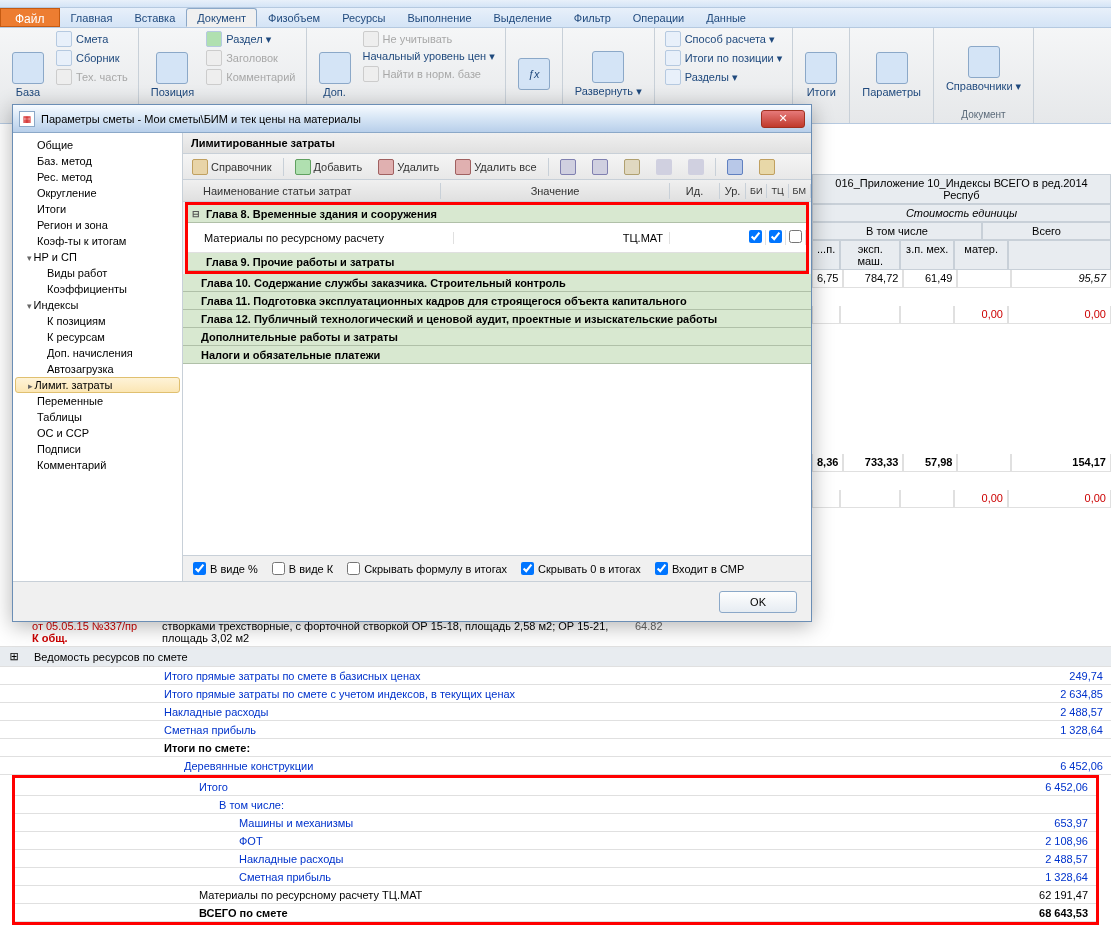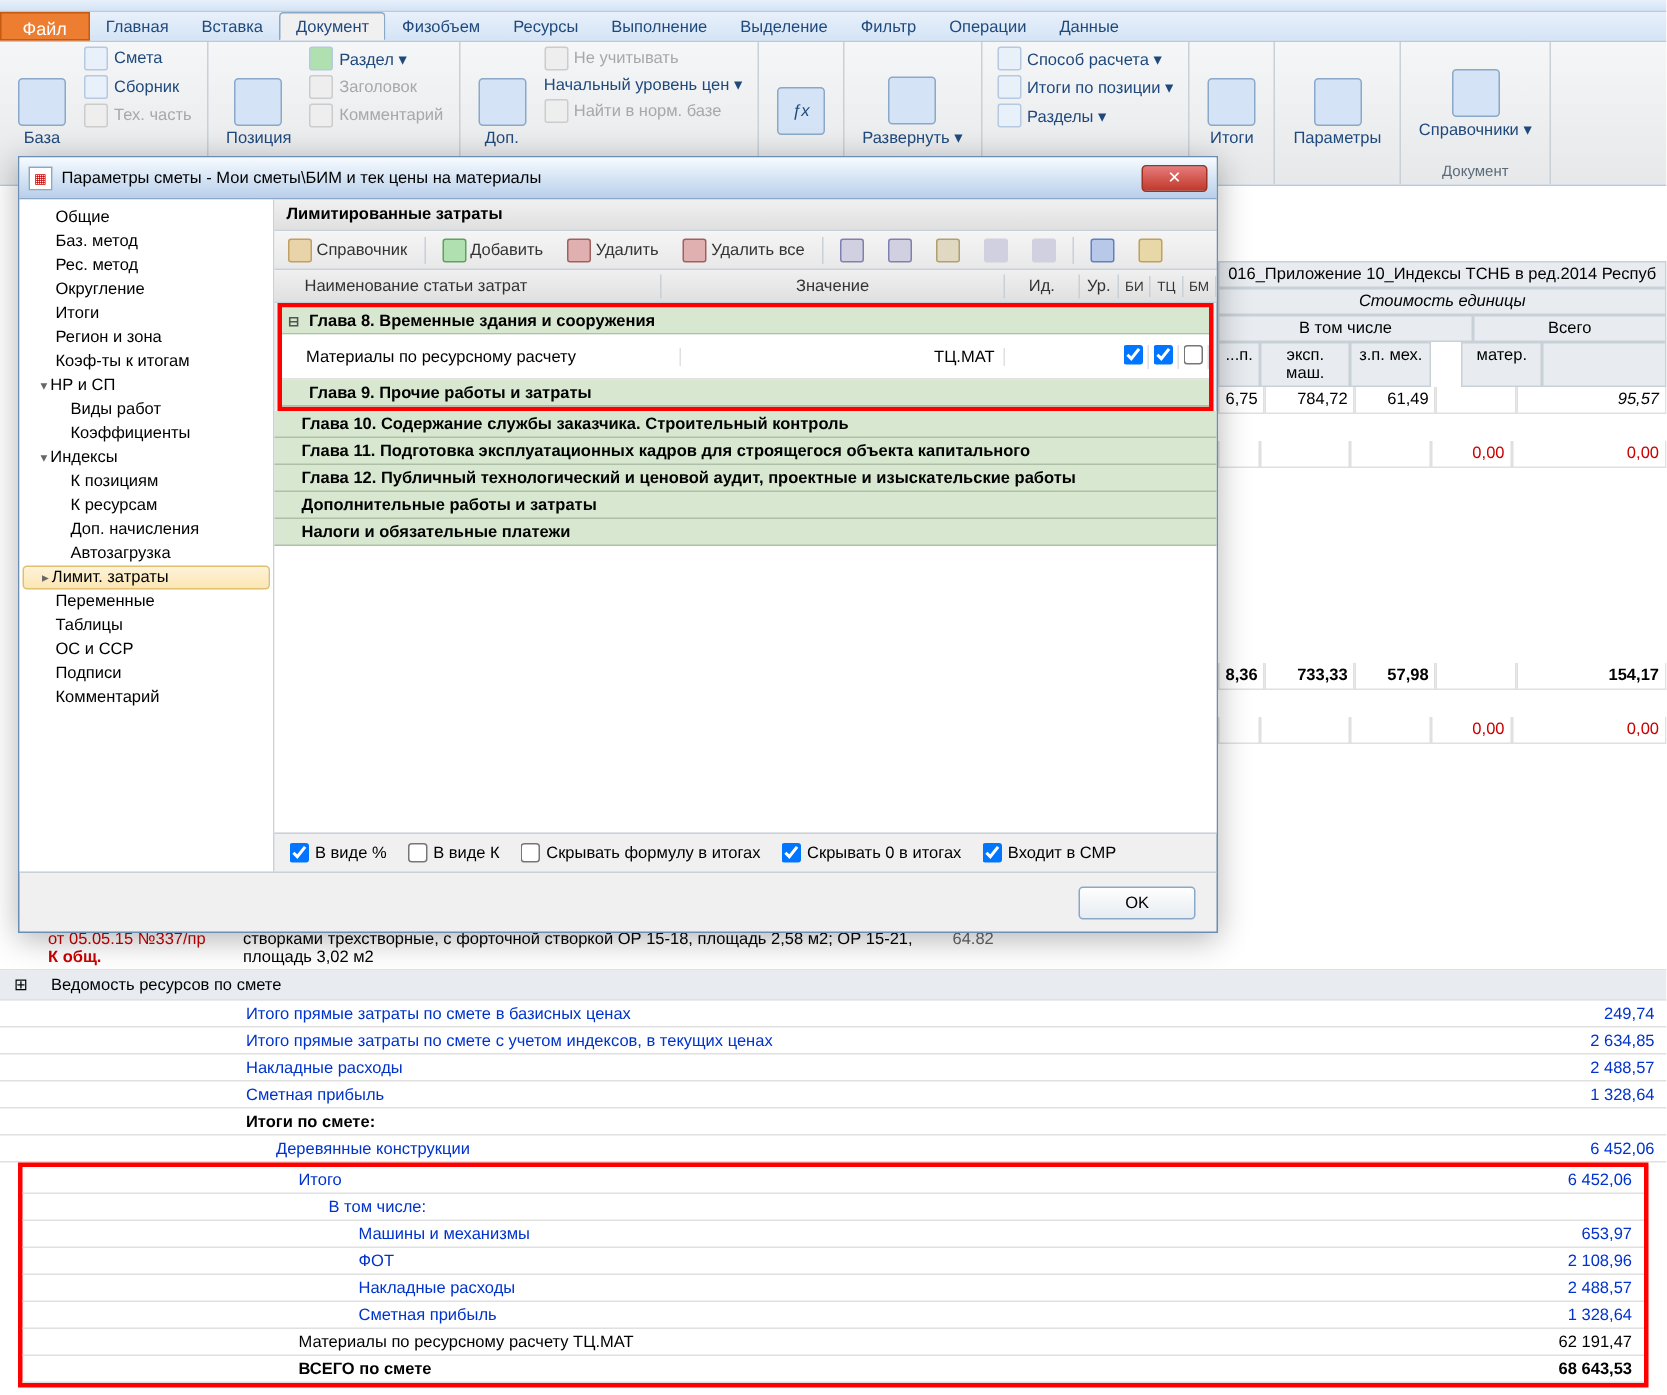--- a/index.html
+++ b/index.html
@@ -243,34 +243,34 @@
           <div class="ico"></div>
           <span>Справочники ▾</span>
         </div>
       </div>
     <div class="ribbon-group-label">Документ</div>
   </div>
 </div>
 
 <div class="right-cols">
   <div style="display:flex;">
-    <div class="rc-hdr" style="flex:1;">016_Приложение 10_Индексы ТСНБ в ред.2014 Респуб</div>
+    <div class="rc-hdr" style="flex:1;">016_Приложение 10_Индексы ВСЕГО в ред.2014 Респуб</div>
   </div>
   <div style="display:flex;">
     <div class="rc-hdr" style="flex:1;font-style:italic;">Стоимость единицы</div>
   </div>
   <div style="display:flex;">
     <div class="rc-hdr" style="flex:0 0 170px;">В том числе</div>
     <div class="rc-hdr" style="flex:1;">Всего</div>
   </div>
   <div style="display:flex;">
     <div class="rc-hdr" style="flex:0 0 28px;">...п.</div>
     <div class="rc-hdr" style="flex:0 0 60px;">эксп. маш.</div>
     <div class="rc-hdr" style="flex:0 0 54px;">з.п. мех.</div>
-    <div class="rc-hdr" style="flex:0 0 54px;margin-left:20px;">матер.</div>
+    <div class="rc-hdr" style="flex:0 0 54px;">матер.</div>
     <div class="rc-hdr" style="flex:1;"></div>
   </div>
   <div class="rc-row" style="height:36px;">
     <div style="flex:0 0 28px;">6,75</div>
     <div style="flex:0 0 60px;">784,72</div>
     <div style="flex:0 0 54px;">61,49</div>
     <div style="flex:0 0 54px;"></div>
     <div style="flex:1;font-style:italic;">95,57</div>
   </div>
   <div class="rc-row">

